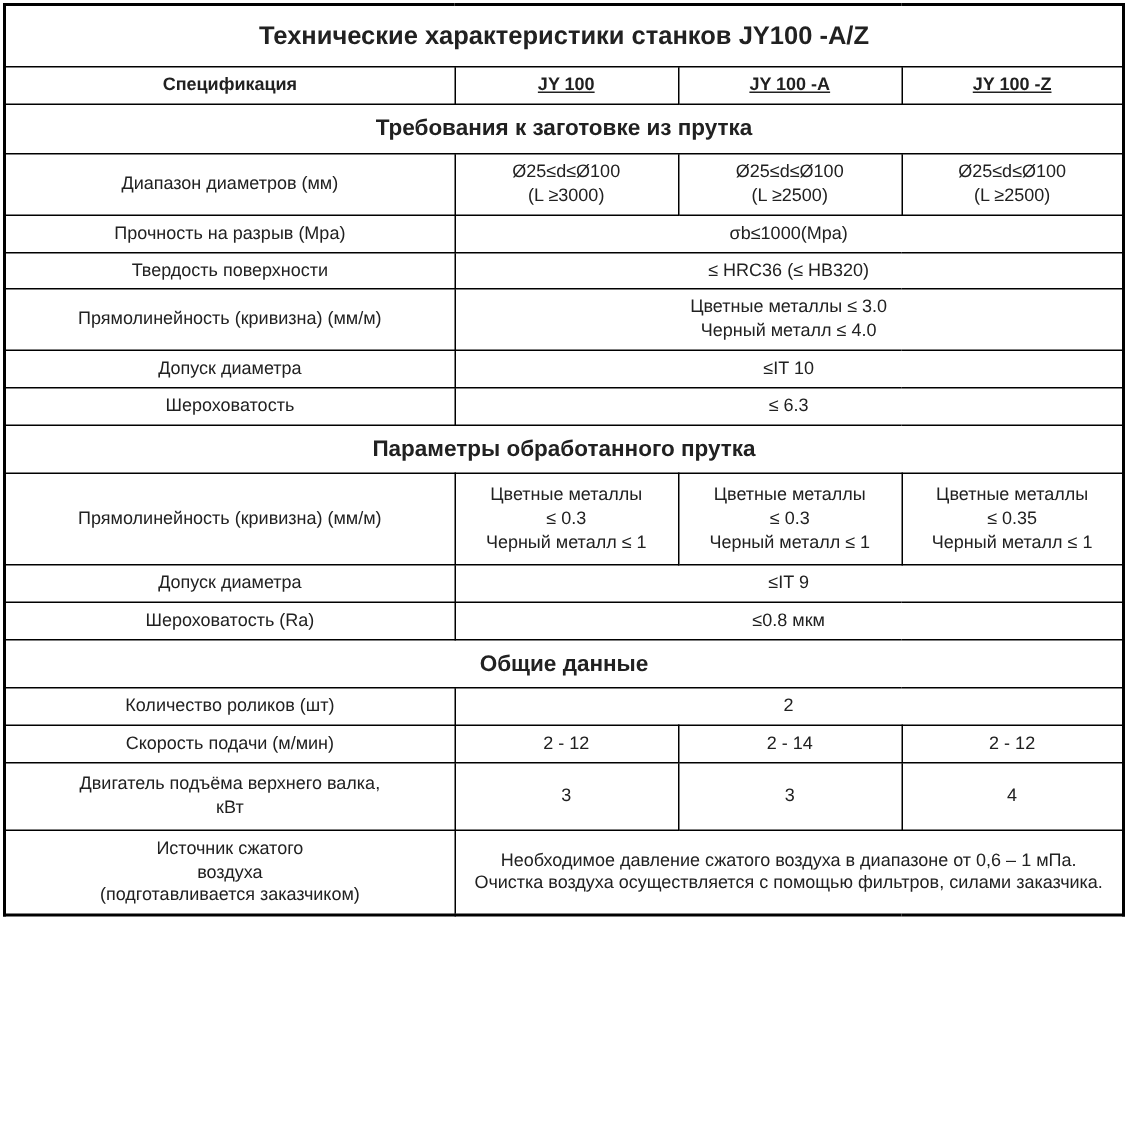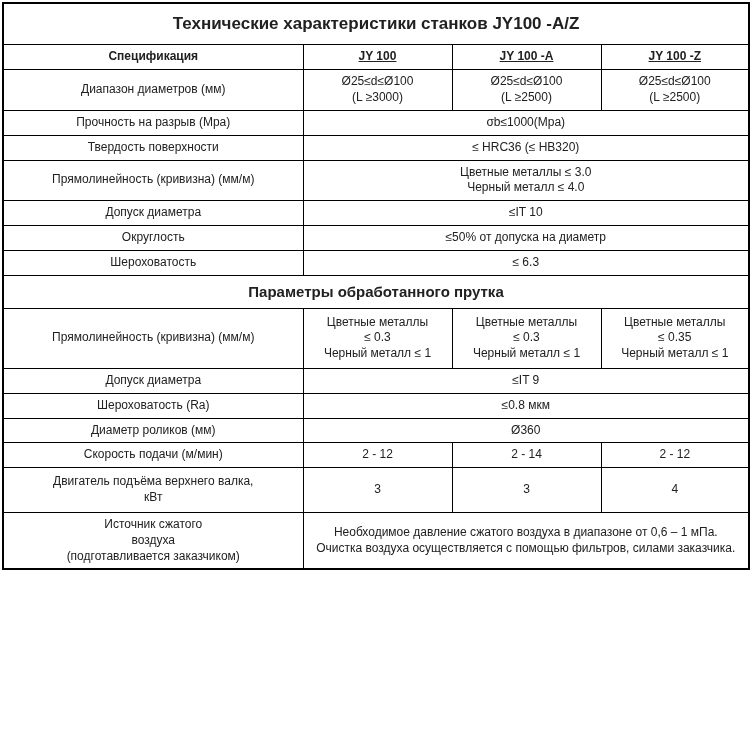--- a/index.html
+++ b/index.html
@@ -66,20 +66,23 @@
     </tr>
 
     <tr>
       <td class="spec-head">Спецификация</td>
       <td class="col-head">JY 100</td>
       <td class="col-head">JY 100 -A</td>
       <td class="col-head">JY 100 -Z</td>
     </tr>
 
     <tr>
+      <td colspan="4" class="section-cell">Требования к заготовке из прутка</td>
+    </tr>
+    <tr>
       <td>Диапазон диаметров (мм)</td>
       <td>Ø25≤d≤Ø100
 (L ≥3000)</td>
       <td>Ø25≤d≤Ø100
 (L ≥2500)</td>
       <td>Ø25≤d≤Ø100
 (L ≥2500)</td>
     </tr>
     <tr>
       <td>Прочность на разрыв (Мра)</td>
@@ -90,24 +93,20 @@
       <td colspan="3">≤ HRC36 (≤ HB320)</td>
     </tr>
     <tr>
       <td>Прямолинейность (кривизна) (мм/м)</td>
       <td colspan="3">Цветные металлы ≤ 3.0
 Черный металл ≤ 4.0</td>
     </tr>
     <tr>
       <td>Допуск диаметра</td>
       <td colspan="3">≤IT 10</td>
-    </tr>
-    <tr>
-      <td>Округлость</td>
-      <td colspan="3">≤50% от допуска на диаметр</td>
     </tr>
     <tr>
       <td>Шероховатость</td>
       <td colspan="3">≤ 6.3</td>
     </tr>
 
     <tr>
       <td colspan="4" class="section-cell">Параметры обработанного прутка</td>
     </tr>
     <tr>
@@ -125,22 +124,25 @@
     <tr>
       <td>Допуск диаметра</td>
       <td colspan="3">≤IT 9</td>
     </tr>
     <tr>
       <td>Шероховатость (Ra)</td>
       <td colspan="3">≤0.8 мкм</td>
     </tr>
 
     <tr>
-      <td>Диаметр роликов (мм)</td>
-      <td colspan="3">Ø360</td>
+      <td colspan="4" class="section-cell">Общие данные</td>
+    </tr>
+    <tr>
+      <td>Количество роликов (шт)</td>
+      <td colspan="3">2</td>
     </tr>
     <tr>
       <td>Скорость подачи (м/мин)</td>
       <td>2 - 12</td>
       <td>2 - 14</td>
       <td>2 - 12</td>
     </tr>
     <tr>
       <td class="tall">Двигатель подъёма верхнего валка,
 кВт</td>

